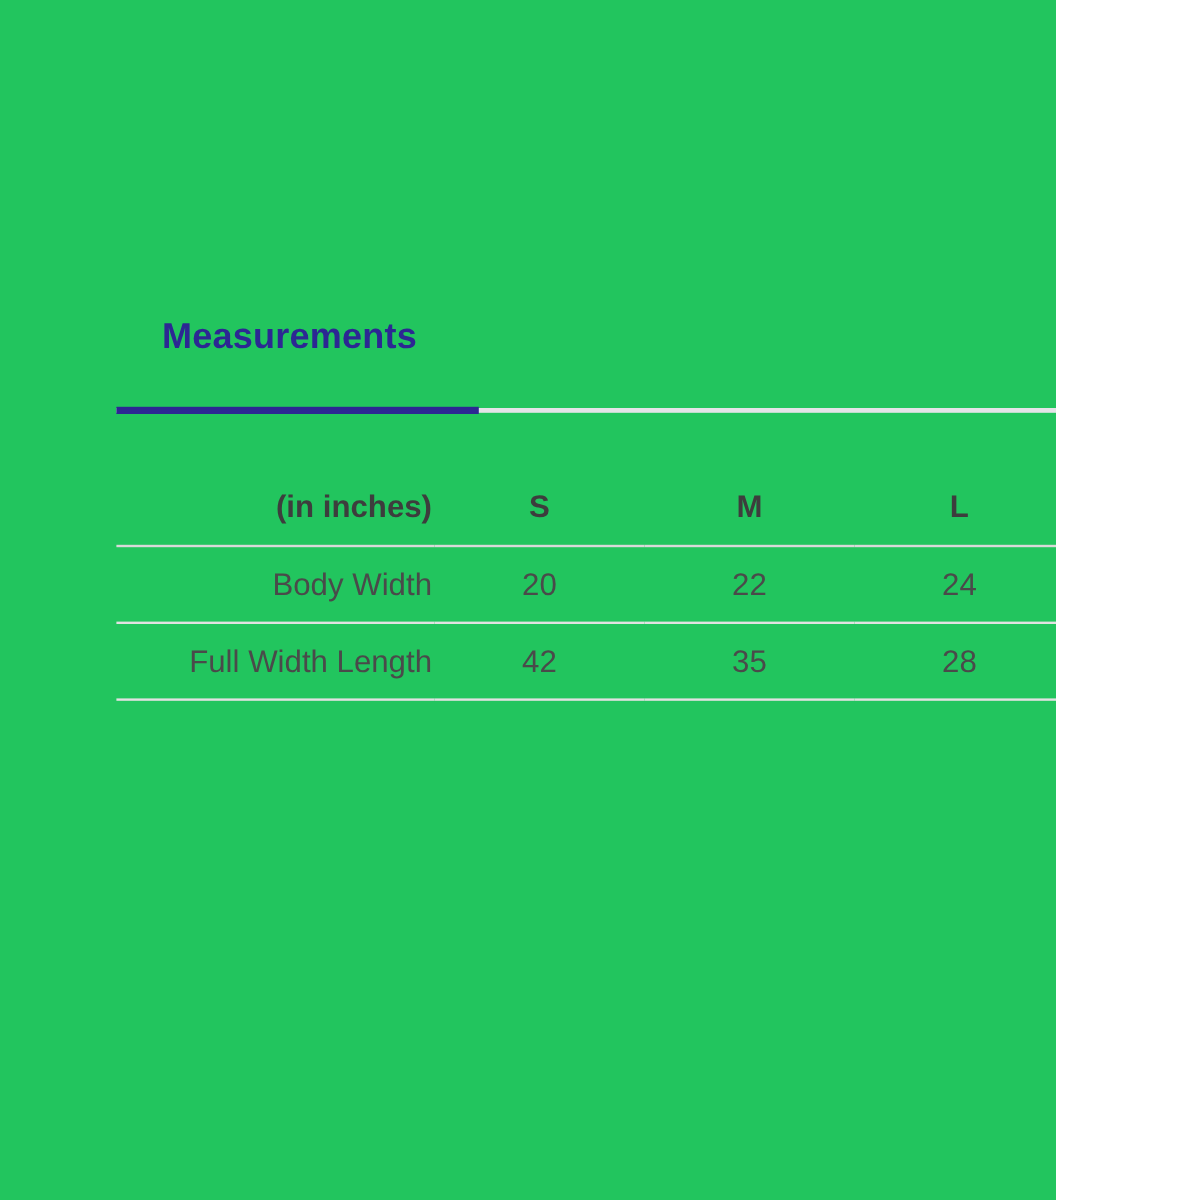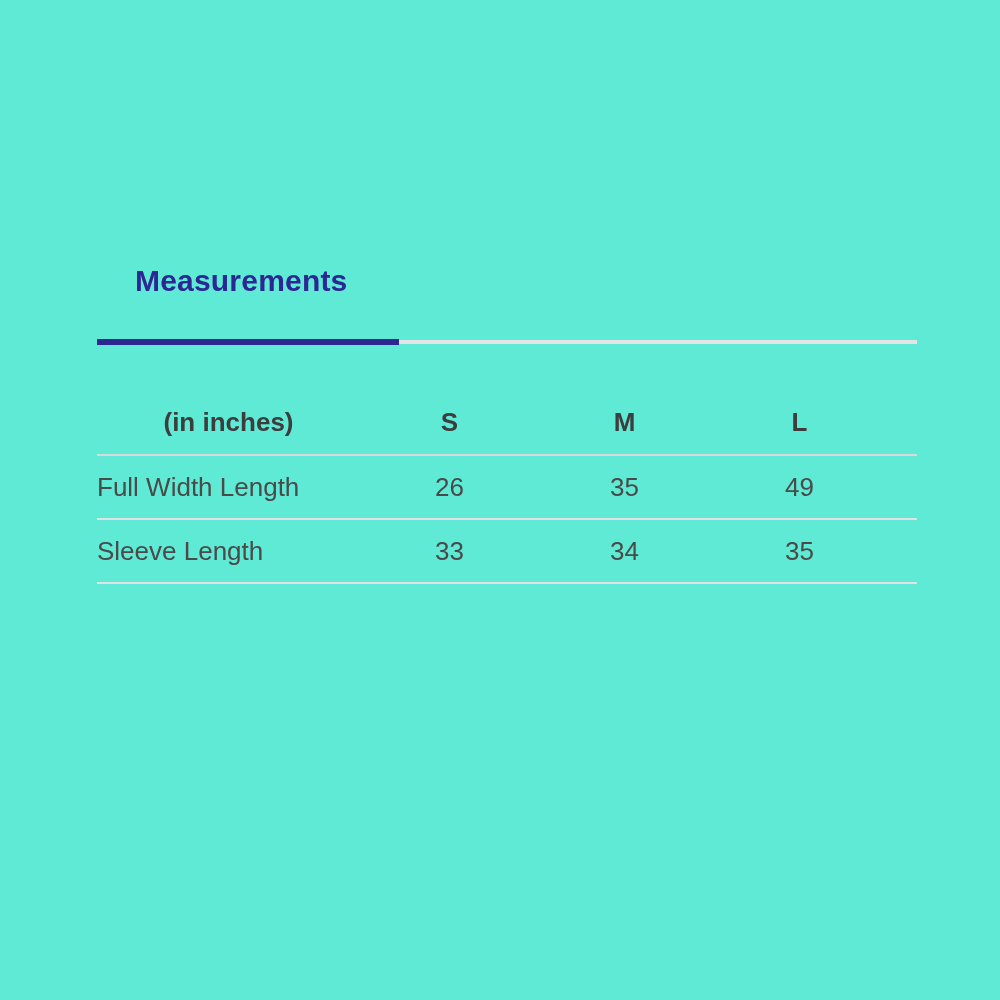--- a/index.html
+++ b/index.html
@@ -4,23 +4,23 @@
 <style>
   * { margin: 0; padding: 0; box-sizing: border-box; }
   html, body {
     width: 1000px;
     height: 1000px;
     background: #ffffff;
     font-family: "Liberation Sans", sans-serif;
   }
   .page {
     position: relative;
-    width: 1000px;
+    width: 880px;
     height: 1000px;
-    background: #5eead4;
+    background: #22c55e;
     overflow: hidden;
   }
   .section {
     position: absolute;
     left: 97px;
     top: 262px;
     width: 820px;
   }
   .tab-label {
     display: inline-block;
@@ -73,20 +73,21 @@
     font-weight: bold;
     color: #3d3d3d;
     border-bottom: 2px solid #d9d9d9;
   }
   .measure-table tbody td {
     font-weight: normal;
     color: #4a4a4a;
     border-bottom: 2px solid #e2e2e2;
   }
   .cell-label {
+    text-align: right;
     padding-right: 2px;
   }
   .cell-size {
     text-align: center;
   }
   .cell-spacer {
     border-bottom-color: inherit;
   }
 </style>
 </head>
@@ -116,30 +117,30 @@
         <tr>
           <th class="cell-label">(in inches)</th>
           <th class="cell-size">S</th>
           <th class="cell-size">M</th>
           <th class="cell-size">L</th>
           <th class="cell-spacer"></th>
         </tr>
       </thead>
       <tbody>
         <tr>
-          <td class="cell-label">Full Width Length</td>
-          <td class="cell-size">26</td>
-          <td class="cell-size">35</td>
-          <td class="cell-size">49</td>
+          <td class="cell-label">Body Width</td>
+          <td class="cell-size">20</td>
+          <td class="cell-size">22</td>
+          <td class="cell-size">24</td>
           <td class="cell-spacer"></td>
         </tr>
         <tr>
-          <td class="cell-label">Sleeve Length</td>
-          <td class="cell-size">33</td>
-          <td class="cell-size">34</td>
+          <td class="cell-label">Full Width Length</td>
+          <td class="cell-size">42</td>
           <td class="cell-size">35</td>
+          <td class="cell-size">28</td>
           <td class="cell-spacer"></td>
         </tr>
       </tbody>
     </table>
 
   </div>
 </div>
 
 </body></html>

